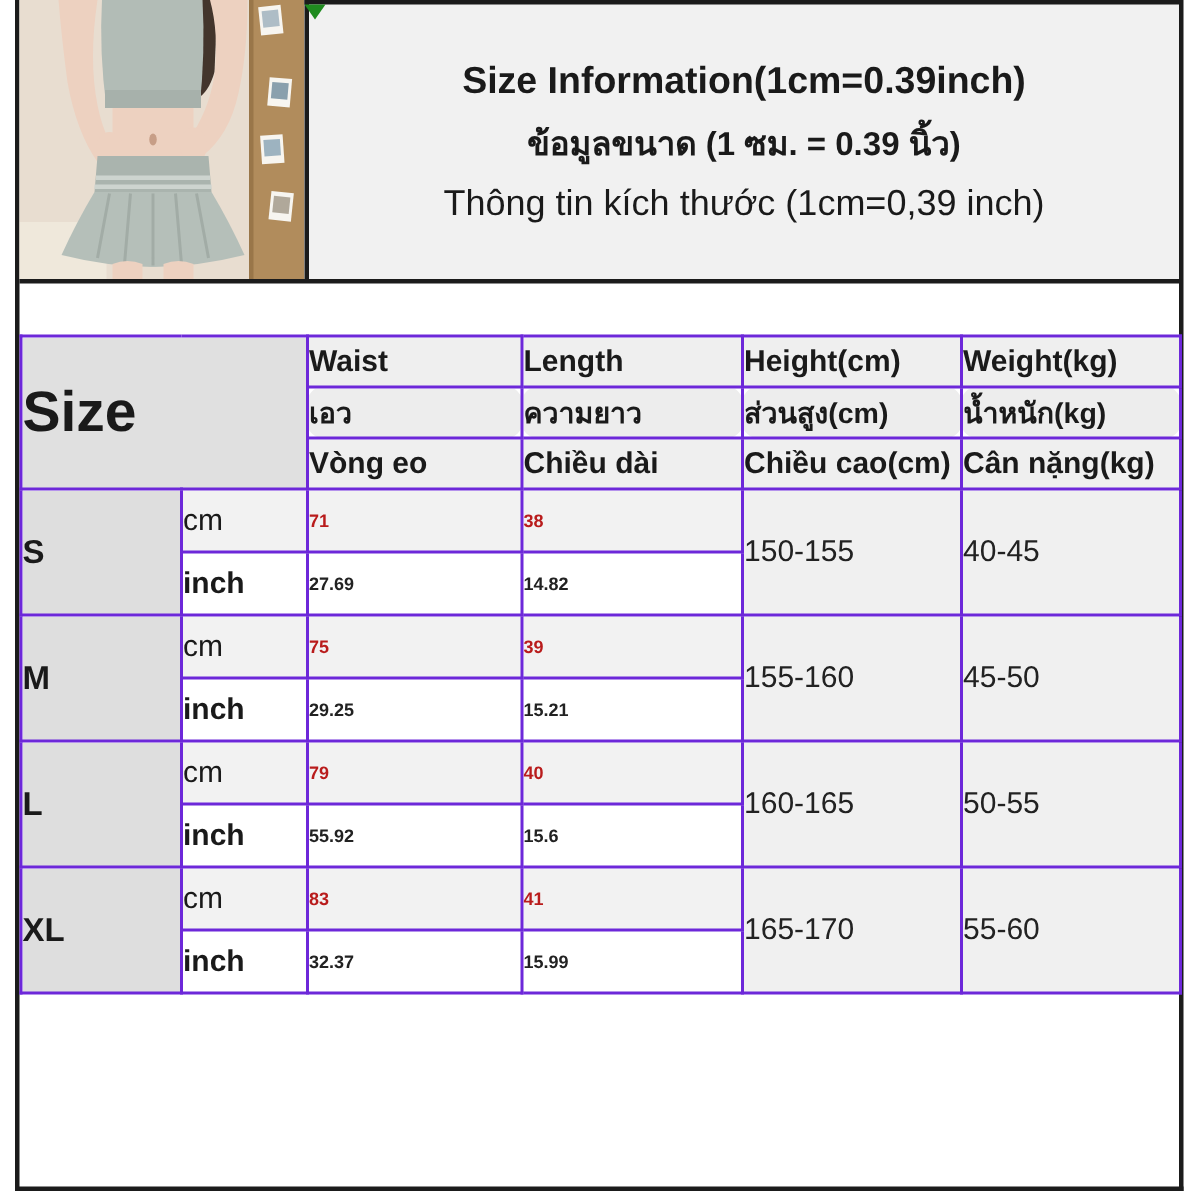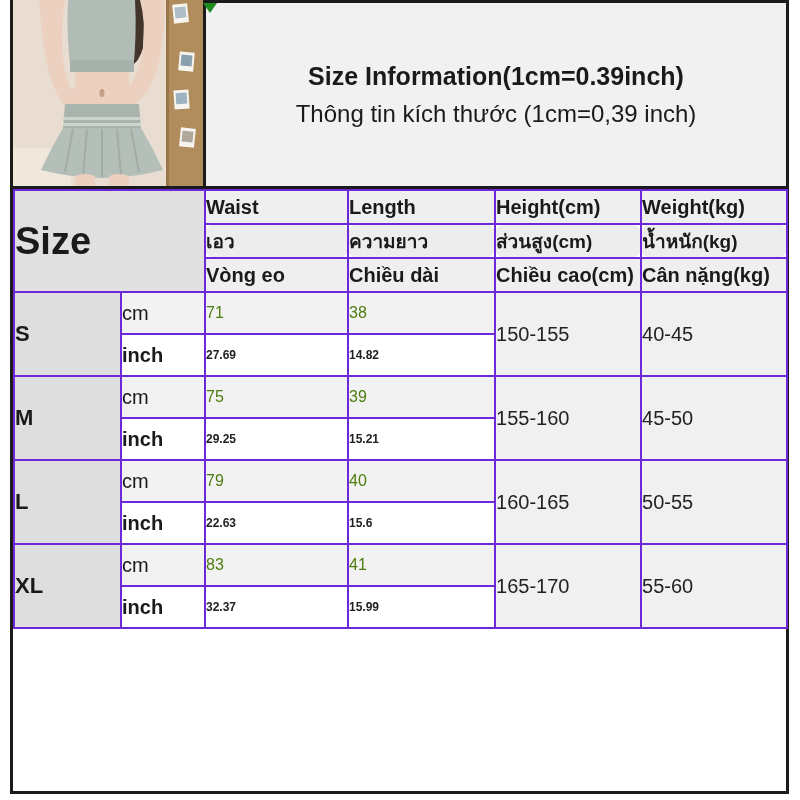--- a/index.html
+++ b/index.html
@@ -4,21 +4,21 @@
 <style>
   html,body{margin:0;padding:0;}
   body{
     width:800px;height:800px;background:#ffffff;position:relative;
     font-family:"Liberation Sans","DejaVu Sans",sans-serif;color:#1a1a1a;
     -webkit-font-smoothing:antialiased;
   }
   .sheet{
     position:absolute;left:10px;top:0;width:779px;height:794px;
     border-left:3px solid #1b1b1b;border-right:3px solid #1b1b1b;border-bottom:3px solid #1b1b1b;
-    box-sizing:border-box;display:flex;flex-direction:column;background:#fff;
+    box-sizing:border-box;display:flex;flex-direction:column;background:#fff;gap:34px;
   }
   
   .top-section{display:flex;height:186px;flex:none;border-bottom:3px solid #1b1b1b;}
   .photo-cell{width:190px;flex:none;overflow:hidden;background:#e8ddd0;}
   .title-cell{
     flex:1;background:#f1f1f1;border-left:3px solid #1b1b1b;border-top:3px solid #1b1b1b;
     display:flex;flex-direction:column;justify-content:center;align-items:center;
     text-align:center;position:relative;box-sizing:border-box;gap:9px;
   }
   .green-flag{
@@ -39,21 +39,21 @@
   }
   .size-table tr.hdr-row{height:34px;}
   .size-table tr.data-row{height:42px;}
   .cell-size-big{background:#e0e0e0;font-size:38px;font-weight:bold;}
   .cell-hdr{background:#efefef;font-size:20px;font-weight:bold;}
   .cell-hdr-th{background:#ededed;font-size:19px;font-weight:bold;border-radius:10px;}
   .cell-hdr-vi{background:#efefef;font-size:20px;font-weight:bold;}
   .cell-size-letter{background:#dedede;font-size:22px;font-weight:bold;}
   .cell-unit-cm{background:#f2f2f2;font-size:20px;font-weight:normal;}
   .cell-unit-inch{background:#ffffff;font-size:20px;font-weight:bold;}
-  .cell-val-gray{background:#f2f2f2;font-size:16px;font-weight:normal;color:#4d7c0f;}
+  .cell-val-gray{background:#f2f2f2;font-size:12px;font-weight:bold;color:#b91c1c;}
   .cell-val-white{background:#ffffff;font-size:12px;font-weight:bold;color:#222;}
   .cell-range{background:#f0f0f0;font-size:20px;font-weight:normal;color:#222;}
   
   .attention{
     flex:1;background:#ffffff;padding:7px 10px 0 8px;box-sizing:border-box;
     font-size:20px;line-height:27px;color:#101010;text-align:left;
   }
   .attention p{margin:0;}
 </style>
 </head>
@@ -107,20 +107,21 @@
           <path d="M60,129 L52,172 M74,129 L70,176 M89,129 L89,177 M104,129 L108,176 M118,129 L126,172" stroke="#a2aca6" stroke-width="2" fill="none"></path>
 
           <path d="M62,176 Q72,172 82,176 L82,186 L62,186 Z" fill="#edd1c0"></path>
           <path d="M96,176 Q106,172 116,176 L116,186 L96,186 Z" fill="#edd1c0"></path>
         </g>
       </svg>
     </div>
     <div class="title-cell">
       <span class="green-flag"></span>
       <div class="title-en">Size Information(1cm=0.39inch)</div>
+      <div class="title-th">ข้อมูลขนาด (1 ซม. = 0.39 นิ้ว)</div>
       <div class="title-vi">Thông tin kích thước (1cm=0,39 inch)</div>
     </div>
   </div>
 
   <table class="size-table">
     <colgroup>
       <col style="width:107px">
         <col style="width:84px">
         <col style="width:143px">
       <col style="width:147px">
@@ -176,21 +177,21 @@
         <tr class="data-row">
           <td class="cell-size-letter" rowspan="2">L</td>
           <td class="cell-unit-cm">cm</td>
           <td class="cell-val-gray">79</td>
           <td class="cell-val-gray">40</td>
           <td class="cell-range" rowspan="2">160-165</td>
           <td class="cell-range" rowspan="2">50-55</td>
         </tr>
         <tr class="data-row">
           <td class="cell-unit-inch">inch</td>
-          <td class="cell-val-white">22.63</td>
+          <td class="cell-val-white">55.92</td>
           <td class="cell-val-white">15.6</td>
         </tr>
         <tr class="data-row">
           <td class="cell-size-letter" rowspan="2">XL</td>
           <td class="cell-unit-cm">cm</td>
           <td class="cell-val-gray">83</td>
           <td class="cell-val-gray">41</td>
           <td class="cell-range" rowspan="2">165-170</td>
           <td class="cell-range" rowspan="2">55-60</td>
         </tr>

